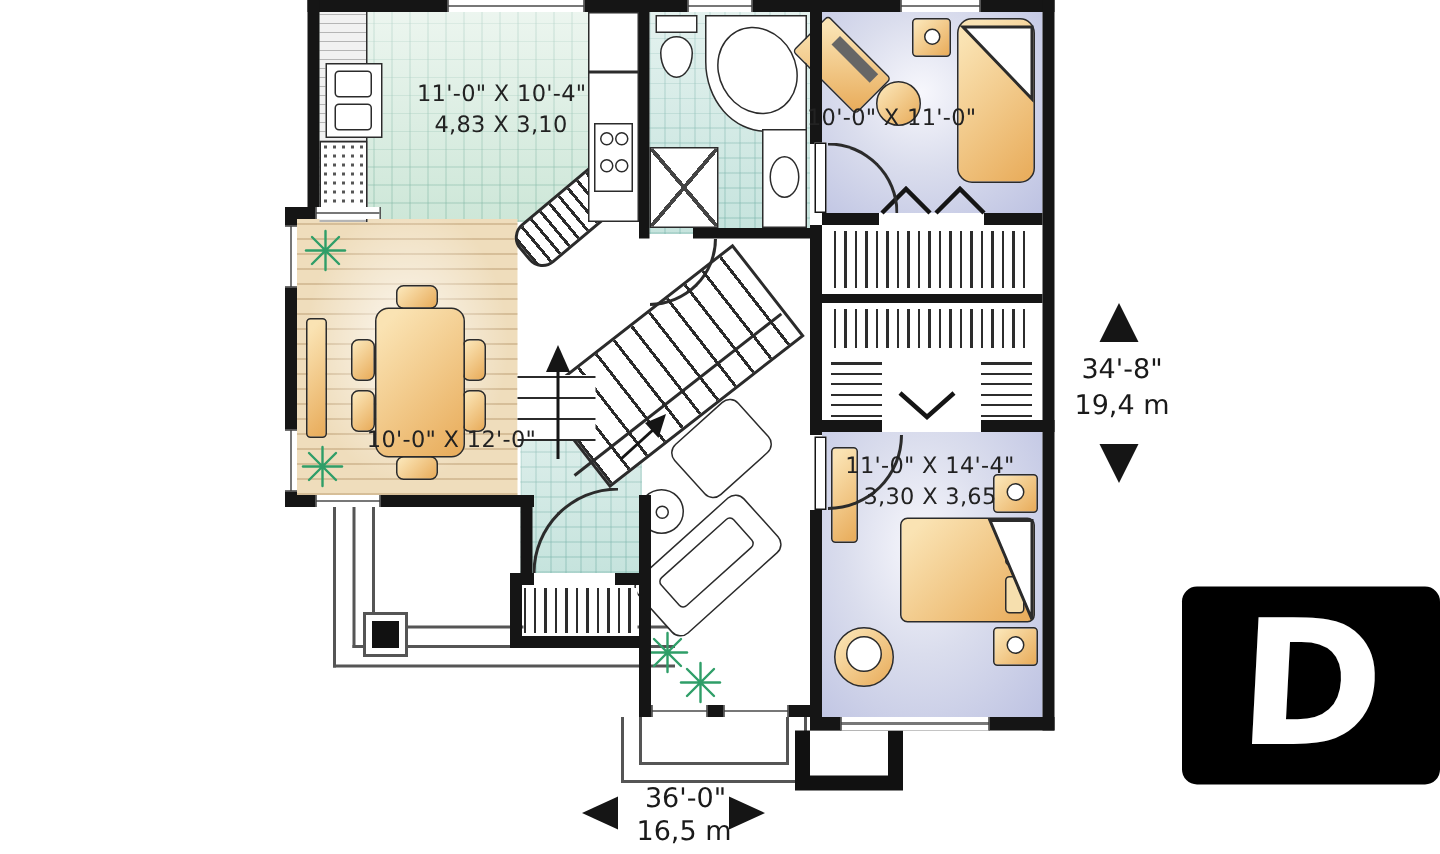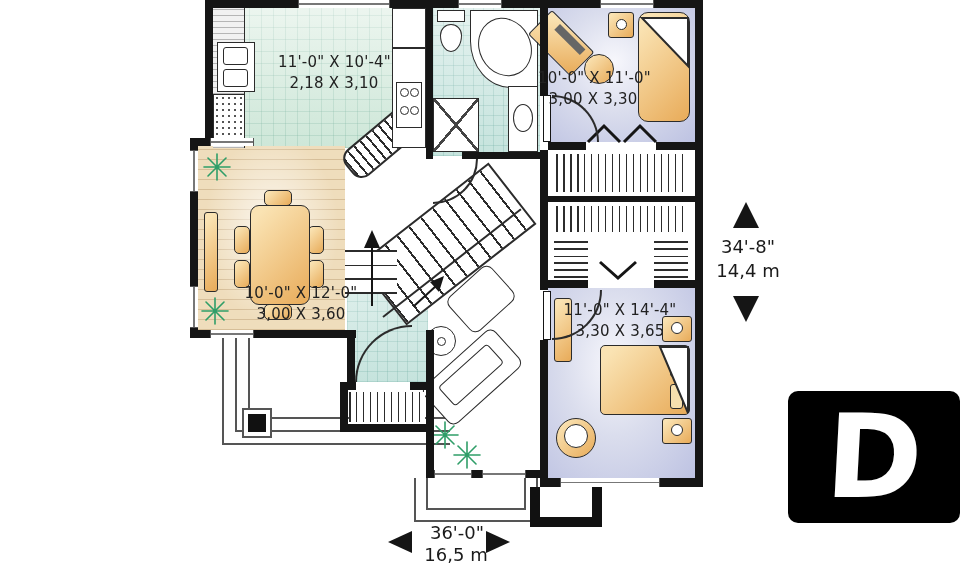--- a/index.html
+++ b/index.html
@@ -266,38 +266,36 @@
 
   <div class="arc arc-tr" style="left:552px;top:95px;width:47px;height:47px"></div>
   <div class="leaf" style="left:543px;top:95px;width:8px;height:47px"></div>
   <div class="arc arc-br" style="left:552px;top:290px;width:50px;height:50px"></div>
   <div class="leaf" style="left:543px;top:291px;width:8px;height:49px"></div>
   <div class="arc arc-br" style="left:433px;top:159px;width:45px;height:45px"></div>
   <div class="arc arc-tl" style="left:355px;top:325px;width:57px;height:57px"></div>
 
   <div class="lbl" style="left:278px;top:52px;width:112px">
     <div>11'-0" X 10'-4"</div>
-    <div>2,18 X 3,10</div>
+    <div>4,83 X 3,10</div>
   </div>
   <div class="lbl" style="left:538px;top:68px;width:110px">
     <div>10'-0" X 11'-0"</div>
-    <div>3,00 X 3,30</div>
   </div>
   <div class="lbl" style="left:226px;top:283px;width:150px">
     <div>10'-0" X 12'-0"</div>
-    <div>3,00 X 3,60</div>
   </div>
   <div class="lbl" style="left:558px;top:300px;width:124px">
     <div>11'-0" X 14'-4"</div>
     <div>3,30 X 3,65</div>
   </div>
 
   <div class="tri tri-up" style="left:733px;top:202px"></div>
   <div class="dimtxt" style="left:712px;top:236px;width:72px">34'-8"</div>
-  <div class="dimtxt" style="left:712px;top:260px;width:72px">14,4 m</div>
+  <div class="dimtxt" style="left:712px;top:260px;width:72px">19,4 m</div>
   <div class="tri tri-down" style="left:733px;top:296px"></div>
 
   <div class="tri tri-left" style="left:388px;top:531px"></div>
   <div class="dimtxt" style="left:416px;top:522px;width:82px">36'-0"</div>
   <div class="dimtxt" style="left:412px;top:544px;width:88px">16,5 m</div>
   <div class="tri tri-right" style="left:486px;top:531px"></div>
 
   <div class="logo">
     <div class="logo-d">D</div>
   </div>

